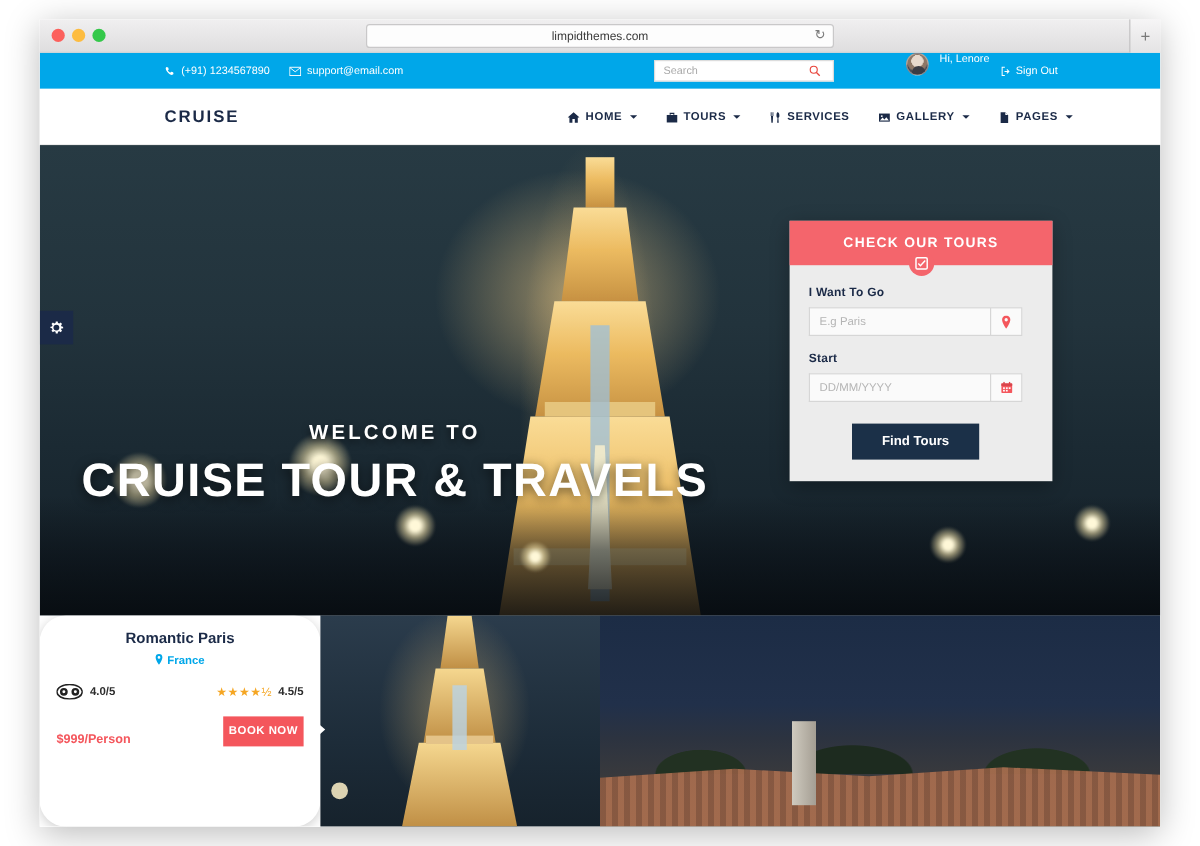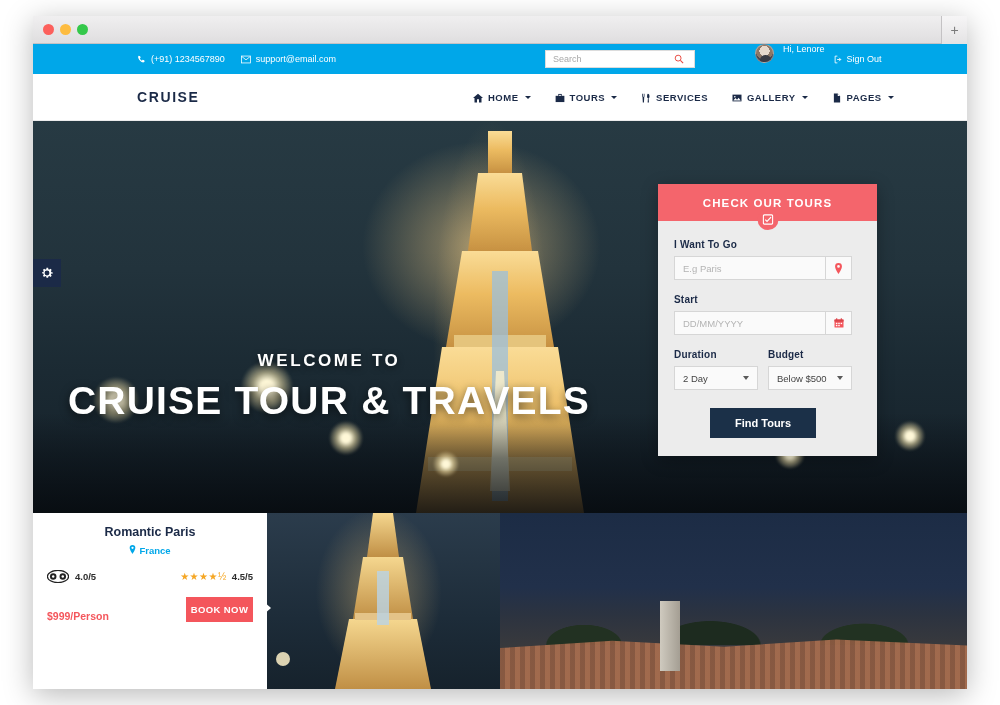--- a/index.html
+++ b/index.html
@@ -251,20 +251,21 @@
   }
   .panel-3 {
     width: 467px;
     background: linear-gradient(#1c2c45 0%, #21304a 42%, #2c3340 58%, #4a4238 100%);
   }
 
   .tour-card {
     position: absolute; inset: 0;
     background: #fff; padding: 12px 14px 0;
     box-shadow: 0 2px 10px rgba(0,0,0,0.18);
+    border-radius: 22px;
   }
   .tour-title {
     text-align: center; font-size: 12.5px; font-weight: bold; color: #1b2a47;
   }
   .tour-country {
     text-align: center; margin-top: 6px;
     font-size: 9.5px; font-weight: bold; color: #00a7e9;
     display: flex; align-items: flex-start; justify-content: center; gap: 3px;
   }
   .tour-desc {
@@ -310,20 +311,24 @@
 </head>
 <body>
 
 <div class="browser-frame">
 
   <div class="titlebar">
     <div class="traffic">
       <span class="dot red"></span>
       <span class="dot yellow"></span>
       <span class="dot green"></span>
+    </div>
+    <div class="urlbar">
+      <span class="url-text">limpidthemes.com</span>
+      <span class="reload-icon">↻</span>
     </div>
     <div class="newtab">+</div>
   </div>
 
   <div class="viewport">
 
     <div class="topbar">
       <div class="contact-group">
         <div class="contact-item">
           <svg width="9" height="9" viewBox="0 0 16 16">
@@ -485,36 +490,20 @@
                 <rect x="10.8" y="0.4" width="1.8" height="3.4" fill="#d9454b"></rect>
                 <rect x="3" y="7.6" width="2.4" height="2.2" fill="#ffffff"></rect>
                 <rect x="6.8" y="7.6" width="2.4" height="2.2" fill="#ffffff"></rect>
                 <rect x="10.6" y="7.6" width="2.4" height="2.2" fill="#ffffff"></rect>
                 <rect x="3" y="11" width="2.4" height="2.2" fill="#ffffff"></rect>
                 <rect x="6.8" y="11" width="2.4" height="2.2" fill="#ffffff"></rect>
               </svg>
             </span>
           </div>
 
-          <div class="two-col">
-            <div class="col">
-              <div class="field-label">Duration</div>
-              <div class="select-box">
-                <span>2 Day</span>
-                <span class="sel-caret"></span>
-              </div>
-            </div>
-            <div class="col">
-              <div class="field-label">Budget</div>
-              <div class="select-box">
-                <span>Below $500</span>
-                <span class="sel-caret"></span>
-              </div>
-            </div>
-          </div>
 
           <button class="find-btn">Find Tours</button>
         </div>
       </div>
     </div>
 
     <div class="strip">
       <div class="panel panel-1">
         <div class="tour-card">
           <div class="tour-title">Romantic Paris</div>

